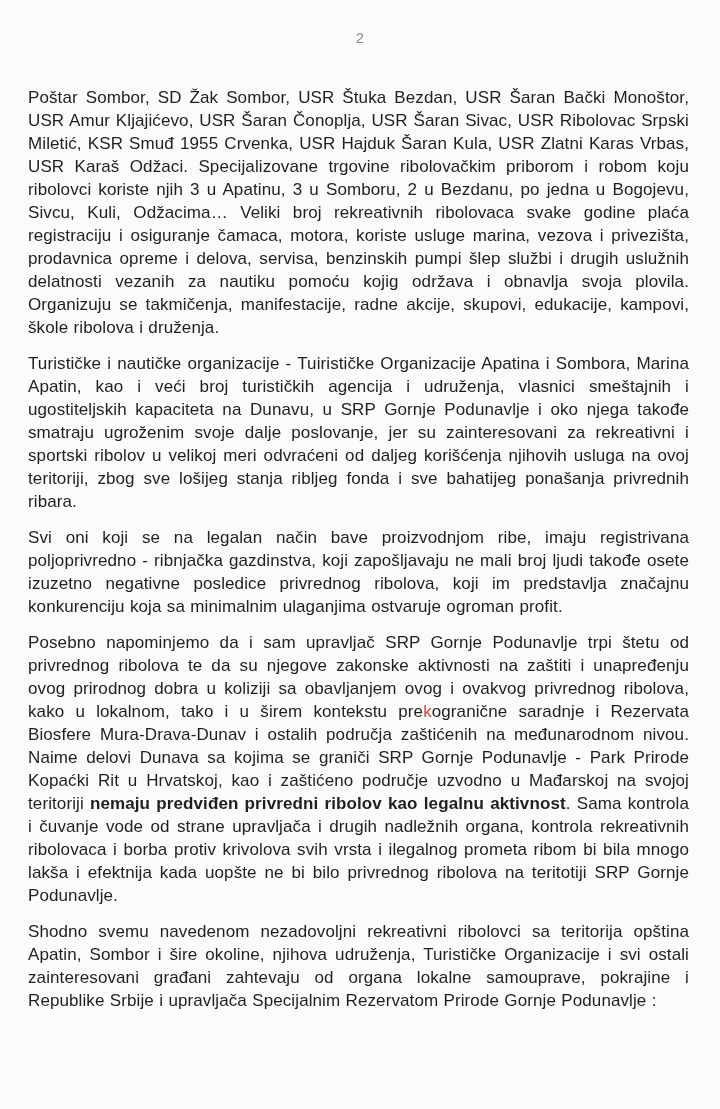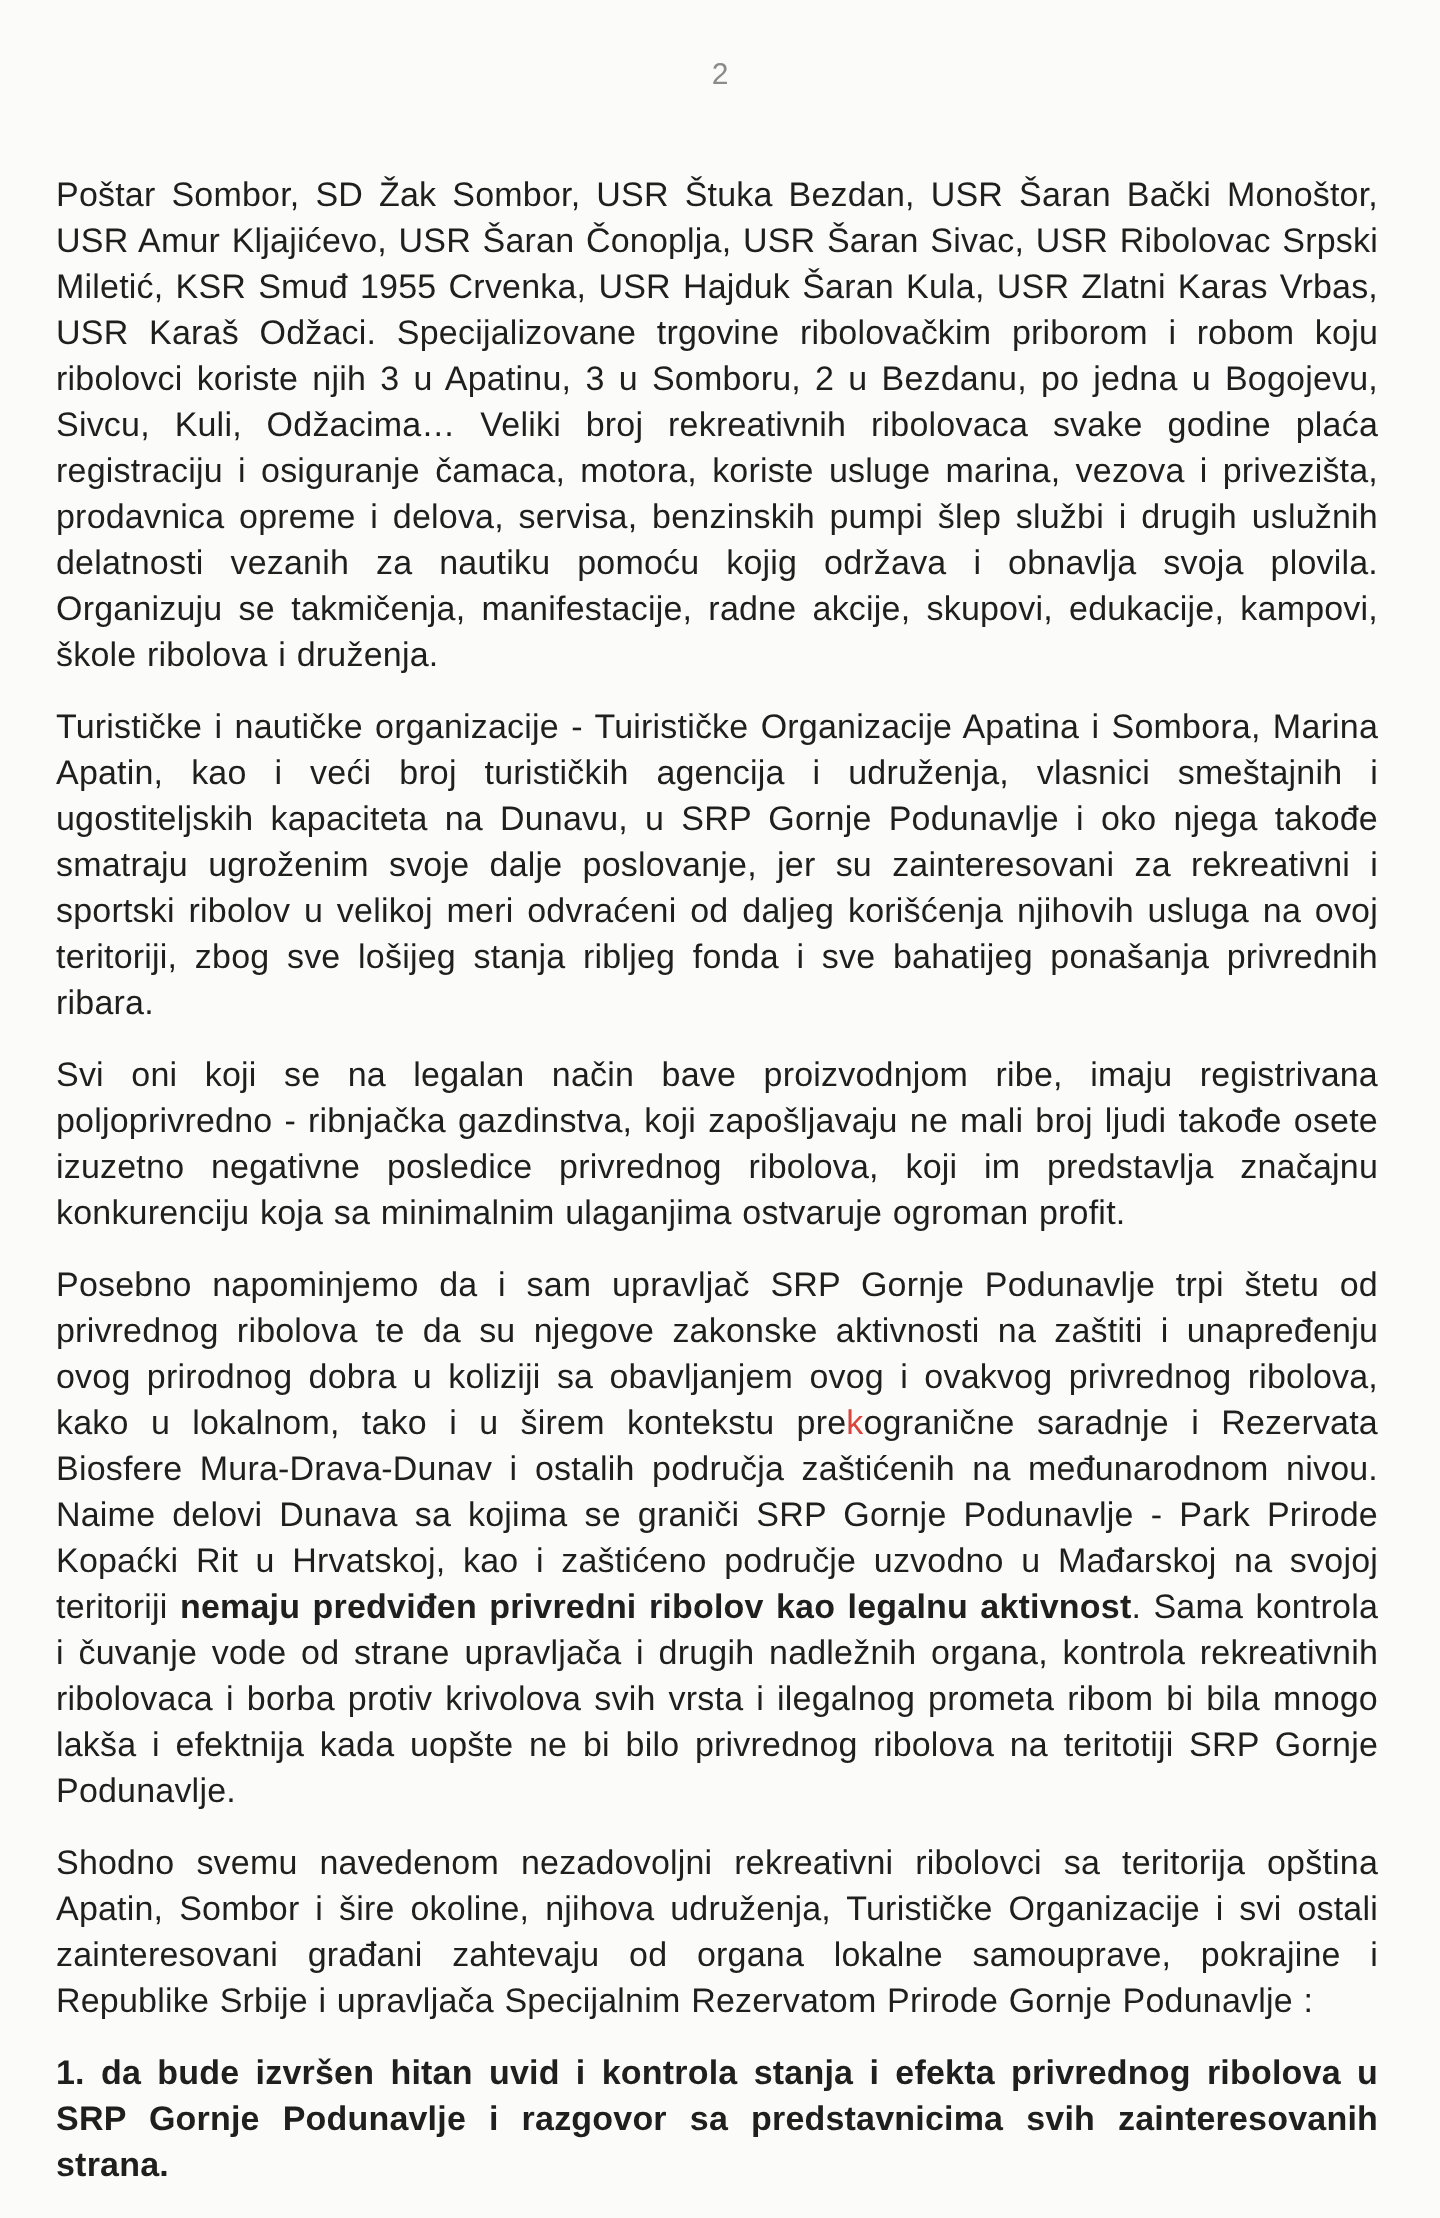--- a/index.html
+++ b/index.html
@@ -44,15 +44,14 @@
 <body>
 
 <div class="page">
   <div class="page-number">2</div>
   <div class="doc-body">
       <p><span>Poštar Sombor, SD Žak Sombor, USR Štuka Bezdan, USR Šaran Bački Monoštor, USR Amur Kljajićevo, USR Šaran Čonoplja, USR Šaran Sivac, USR Ribolovac Srpski Miletić, KSR Smuđ 1955 Crvenka, USR Hajduk Šaran Kula, USR Zlatni Karas Vrbas, USR Karaš Odžaci. Specijalizovane trgovine ribolovačkim priborom i robom koju ribolovci koriste njih 3 u Apatinu, 3 u Somboru, 2 u Bezdanu, po jedna u Bogojevu, Sivcu, Kuli, Odžacima… Veliki broj rekreativnih ribolovaca svake godine plaća registraciju i osiguranje čamaca, motora, koriste usluge marina, vezova i privezišta, prodavnica opreme i delova, servisa, benzinskih pumpi šlep službi i drugih uslužnih delatnosti vezanih za nautiku pomoću kojig održava i obnavlja svoja plovila. Organizuju se takmičenja, manifestacije, radne akcije, skupovi, edukacije, kampovi, škole ribolova i druženja.</span></p>
       <p><span>Turističke i nautičke organizacije - Tuirističke Organizacije Apatina i Sombora, Marina Apatin, kao i veći broj turističkih agencija i udruženja, vlasnici smeštajnih i ugostiteljskih kapaciteta na Dunavu, u SRP Gornje Podunavlje i oko njega takođe smatraju ugroženim svoje dalje poslovanje, jer su zainteresovani za rekreativni i sportski ribolov u velikoj meri odvraćeni od daljeg korišćenja njihovih usluga na ovoj teritoriji, zbog sve lošijeg stanja ribljeg fonda i sve bahatijeg ponašanja privrednih ribara.</span></p>
       <p><span>Svi oni koji se na legalan način bave proizvodnjom ribe, imaju registrivana poljoprivredno - ribnjačka gazdinstva, koji zapošljavaju ne mali broj ljudi takođe osete izuzetno negativne posledice privrednog ribolova, koji im predstavlja značajnu konkurenciju koja sa minimalnim ulaganjima ostvaruje ogroman profit.</span></p>
       <p><span>Posebno napominjemo da i sam upravljač SRP Gornje Podunavlje trpi štetu od privrednog ribolova te da su njegove zakonske aktivnosti na zaštiti i unapređenju ovog prirodnog dobra u koliziji sa obavljanjem ovog i ovakvog privrednog ribolova, kako u lokalnom, tako i u širem kontekstu pre</span><span style="color: rgb(217, 69, 61);">k</span><span>ogranične saradnje i Rezervata Biosfere Mura-Drava-Dunav i ostalih područja zaštićenih na međunarodnom nivou. Naime delovi Dunava sa kojima se graniči SRP Gornje Podunavlje - Park Prirode Kopaćki Rit u Hrvatskoj, kao i zaštićeno područje uzvodno u Mađarskoj na svojoj teritoriji </span><span class="b">nemaju predviđen privredni ribolov kao legalnu aktivnost</span><span>. Sama kontrola i čuvanje vode od strane upravljača i drugih nadležnih organa, kontrola rekreativnih ribolovaca i borba protiv krivolova svih vrsta i ilegalnog prometa ribom bi bila mnogo lakša i efektnija kada uopšte ne bi bilo privrednog ribolova na teritotiji SRP Gornje Podunavlje.</span></p>
       <p><span>Shodno svemu navedenom nezadovoljni rekreativni ribolovci sa teritorija opština Apatin, Sombor i šire okoline, njihova udruženja, Turističke Organizacije i svi ostali zainteresovani građani zahtevaju od organa lokalne samouprave, pokrajine i Republike Srbije i upravljača Specijalnim Rezervatom Prirode Gornje Podunavlje :</span></p>
-      <p><span class="b">1. da bude izvršen hitan uvid i kontrola stanja i efekta privrednog ribolova u SRP Gornje Podunavlje i razgovor sa predstavnicima svih zainteresovanih strana.</span></p>
     </div>
 </div>
 
 </body></html>

